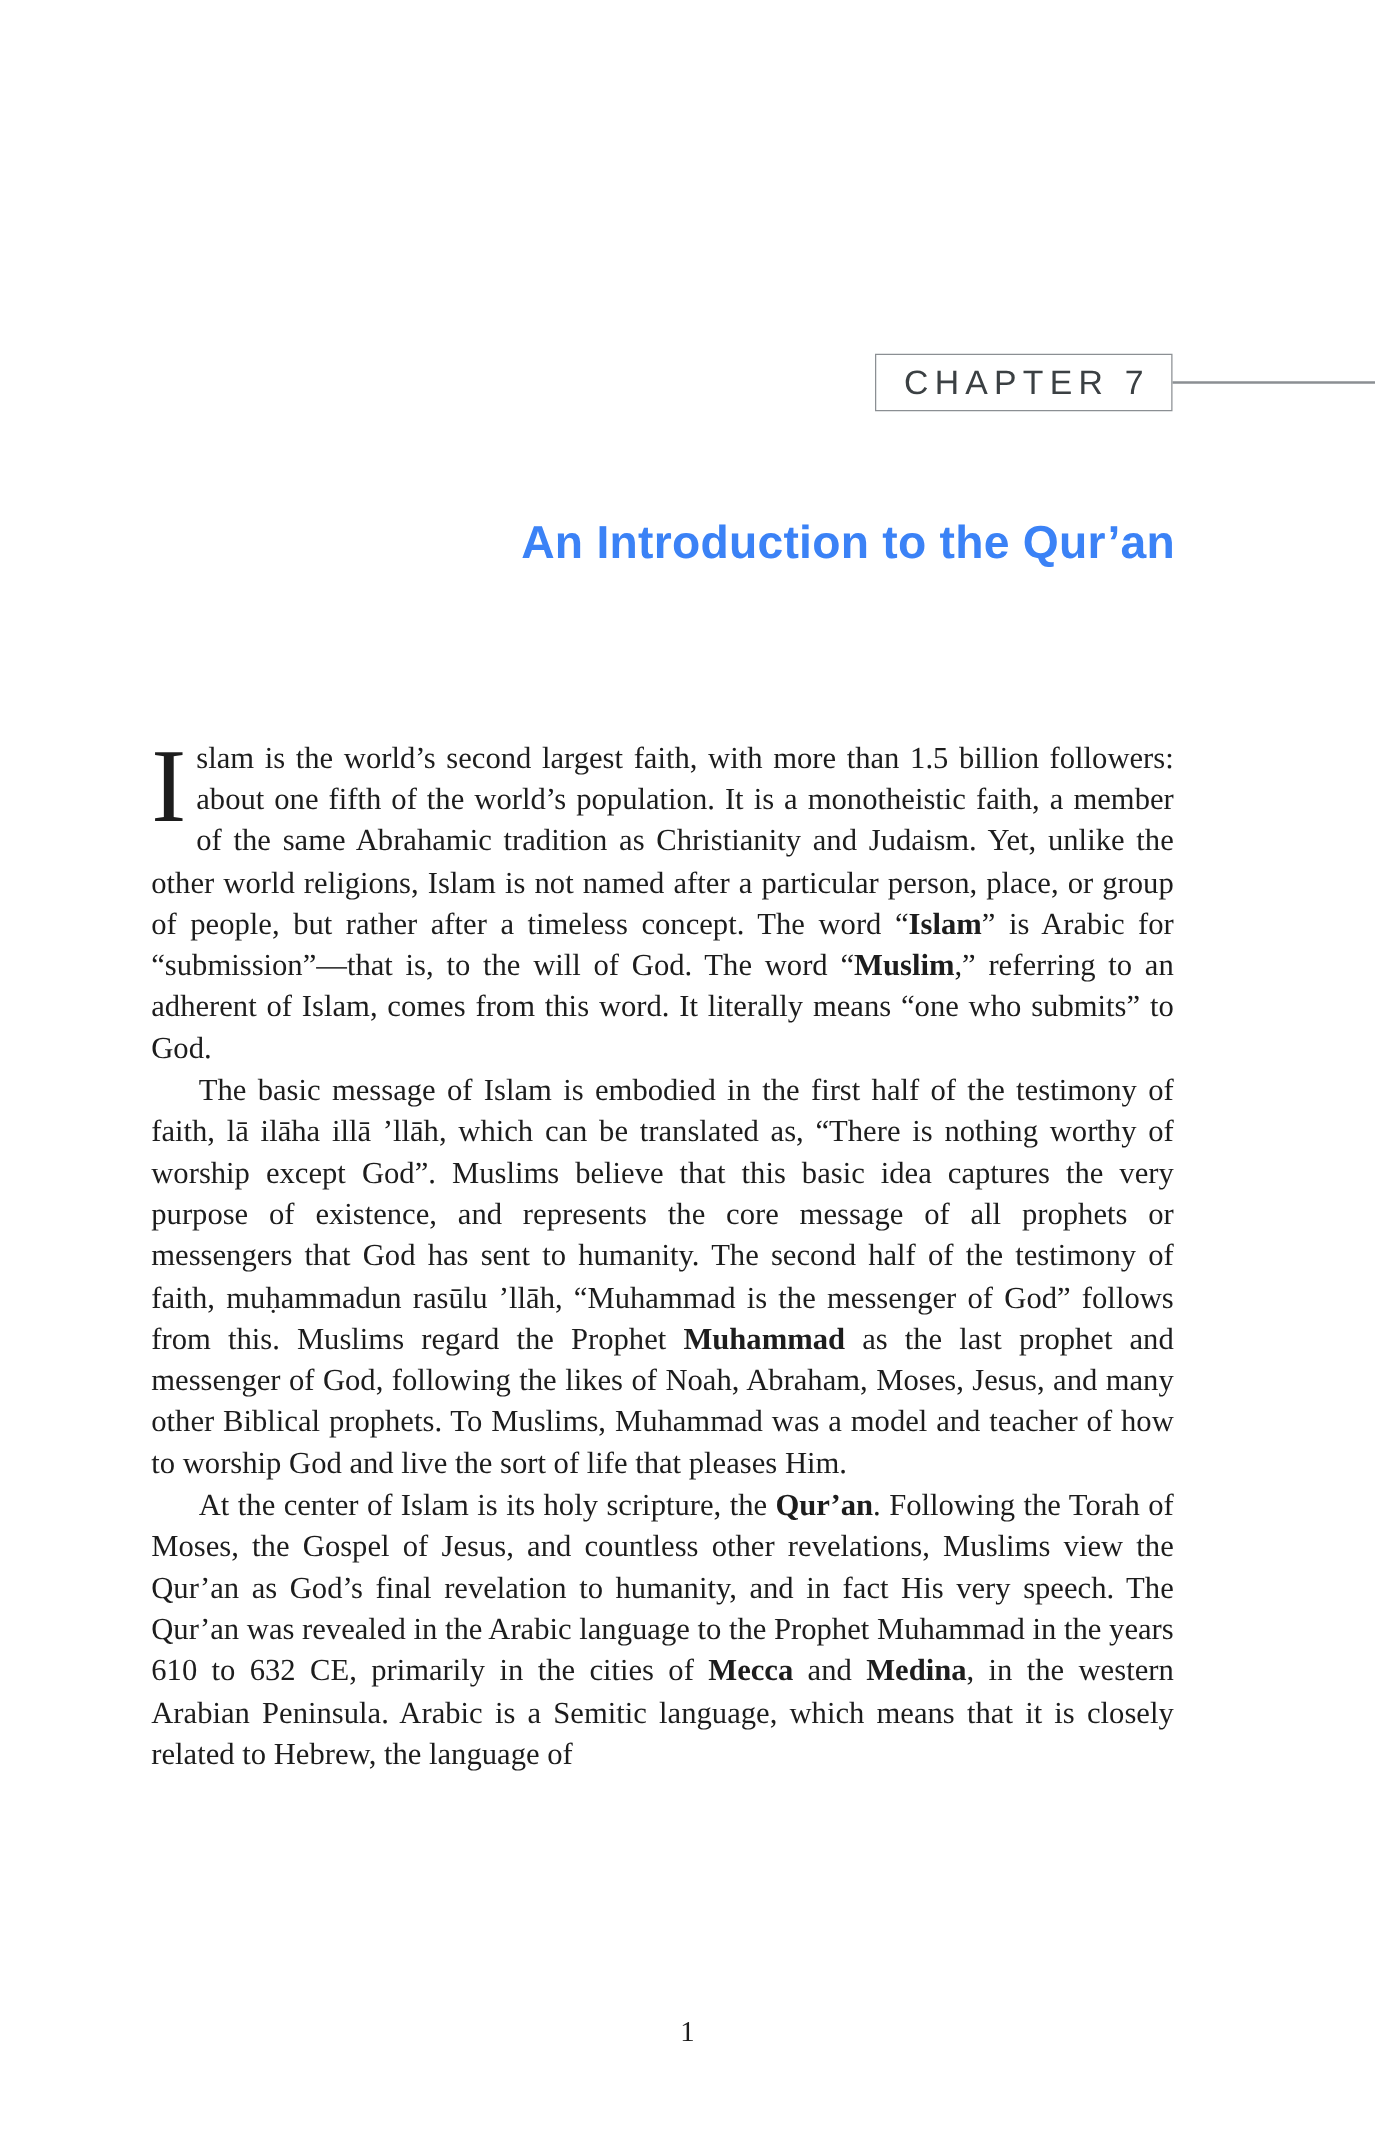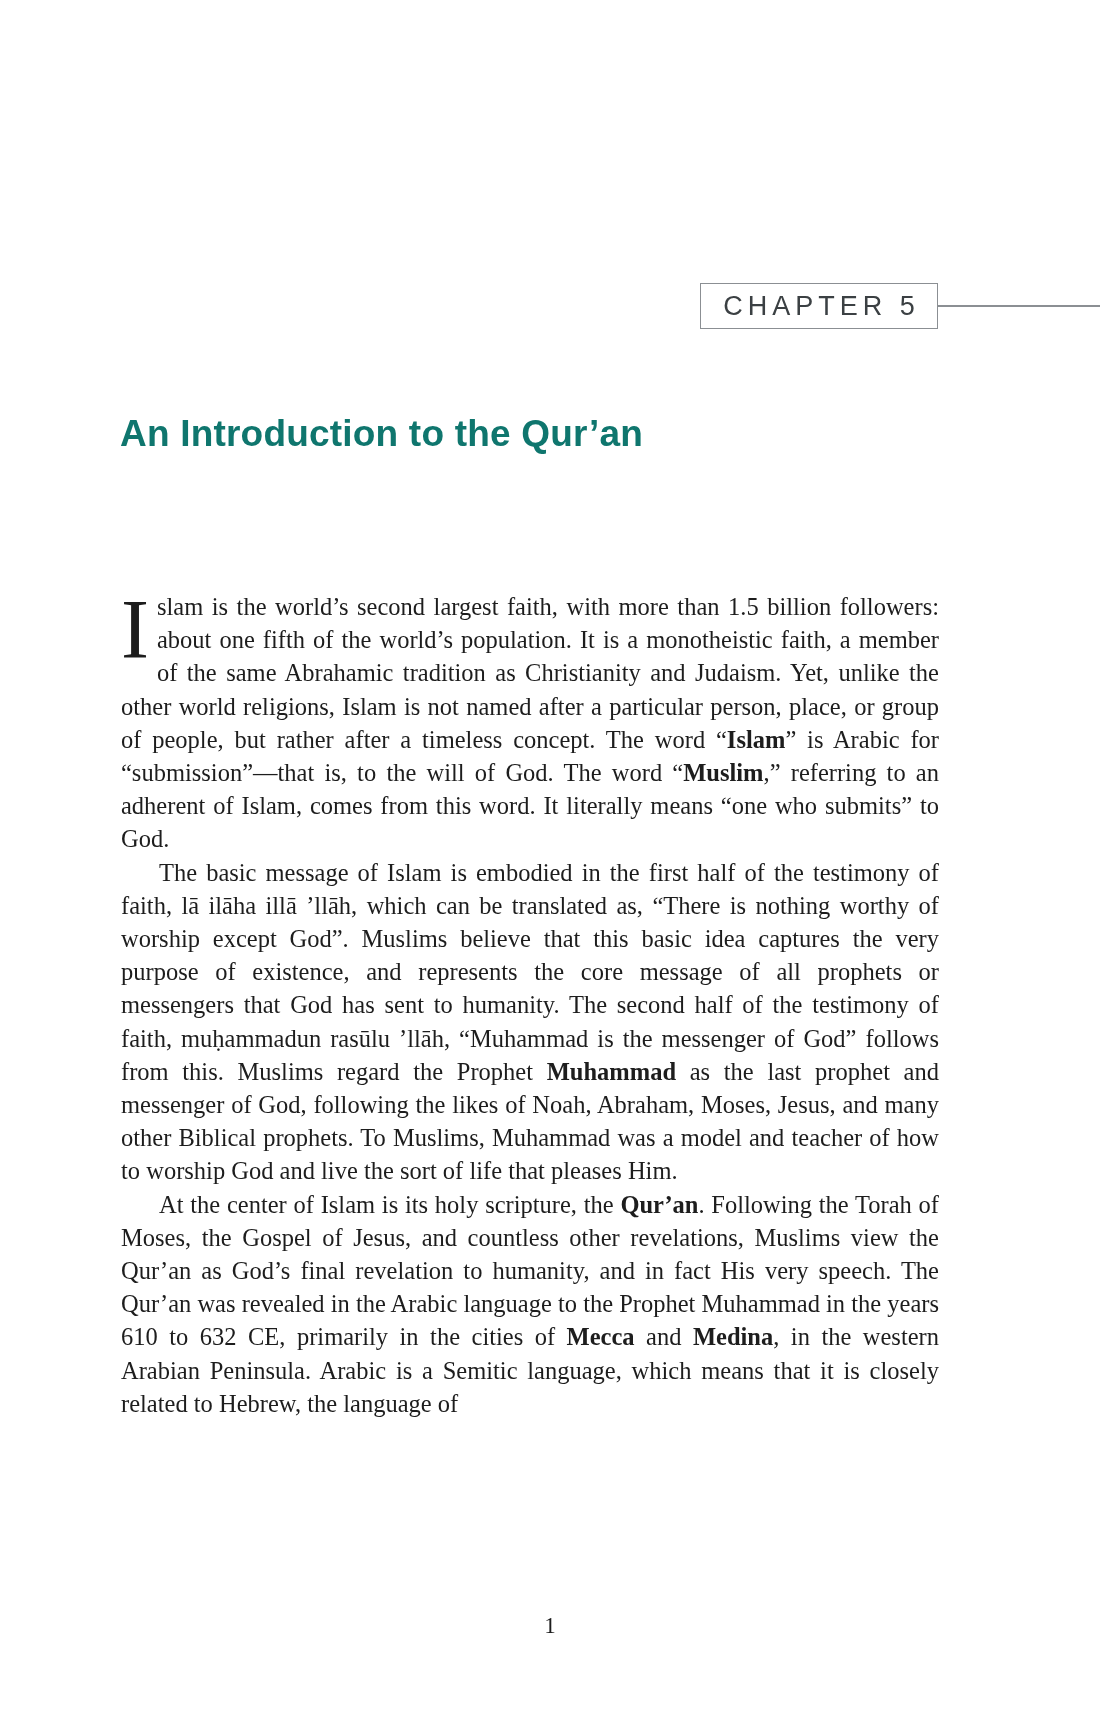--- a/index.html
+++ b/index.html
@@ -57,25 +57,25 @@
     height: 1.5px;
     background: #8b8f93;
   }
 
   
   .chapter-title {
     position: absolute;
     top: 388px;
     left: 120px;
     width: 820px;
-    text-align: left;
+    text-align: right;
     font-family: "Liberation Sans", sans-serif;
     font-weight: bold;
     font-size: 37px;
-    color: #0f766e;
+    color: #3b82f6;
     letter-spacing: 0.2px;
   }
 
   
   .body-col {
     position: absolute;
     top: 590px;
     left: 121px;
     width: 818px;
   }
@@ -117,21 +117,21 @@
     color: #1d1d1d;
   }
 </style>
 </head>
 <body>
 
 <div class="page">
 
   <div class="chapter-box-wrap">
     <div class="chapter-box">
-      <span class="chapter-box-label">CHAPTER 5</span>
+      <span class="chapter-box-label">CHAPTER 7</span>
     </div>
     <div class="chapter-rule"></div>
   </div>
 
   <h1 class="chapter-title">An Introduction to the Qur’an</h1>
 
   <div class="body-col">
     <p class="para dropcap-para">
       <span class="dropcap">I</span><span>slam is the world’s second largest faith, with more than 1.5 billion followers: about one fifth of the world’s population. It is a monotheistic faith, a member of the same Abrahamic tradition as Christianity and Judaism. Yet, unlike the other world religions, Islam is not named after a particular person, place, or group of people, but rather after a timeless concept. The word “<span class="b">Islam</span>” is Arabic for “submission”—that is, to the will of God. The word “<span class="b">Muslim</span>,” referring to an adherent of Islam, comes from this word. It literally means “one who submits” to God.</span>
     </p>

